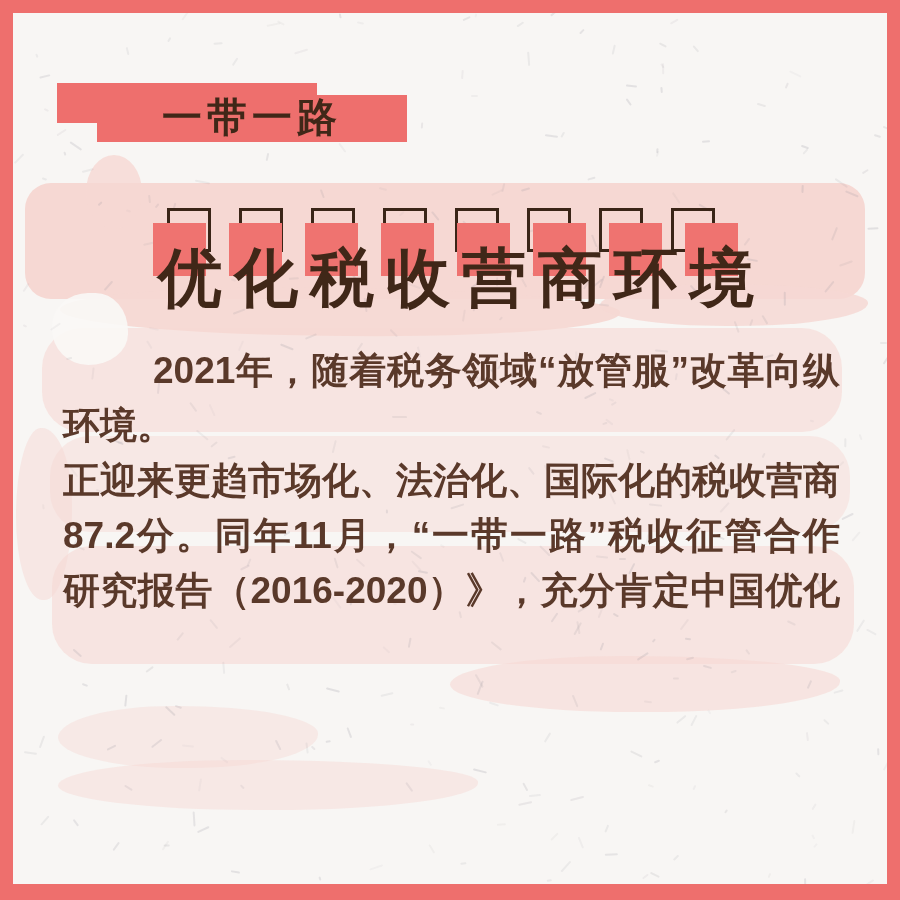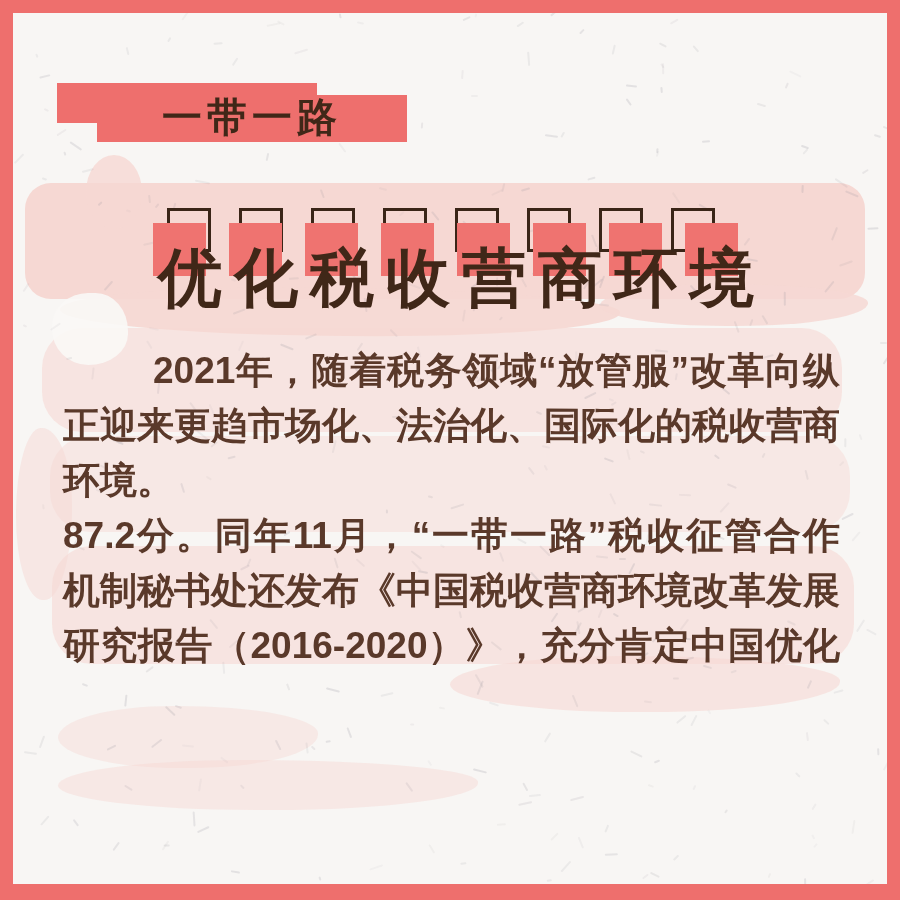--- a/index.html
+++ b/index.html
@@ -479,22 +479,21 @@
     </div>
     <div class="tunit">
       <i class="sq-o"></i>
       <i class="sq-f"></i>
       <span class="tglyph">境</span>
     </div>
   </div>
 
   <div class="bodytext">
     <div class="bline indent">2021年，随着税务领域“放管服”改革向纵</div>
+    <div class="bline short">环境。</div>
     <div class="bline">正迎来更趋市场化、法治化、国际化的税收营商</div>
-    <div class="bline short">环境。</div>
     <div class="bline">87.2分。同年11月，“一带一路”税收征管合作</div>
-    <div class="bline">机制秘书处还发布《中国税收营商环境改革发展</div>
     <div class="bline">研究报告（2016-2020）》，充分肯定中国优化</div>
   </div>
 
 
   <div class="frame"></div>
 </div>
 
 </body></html>

